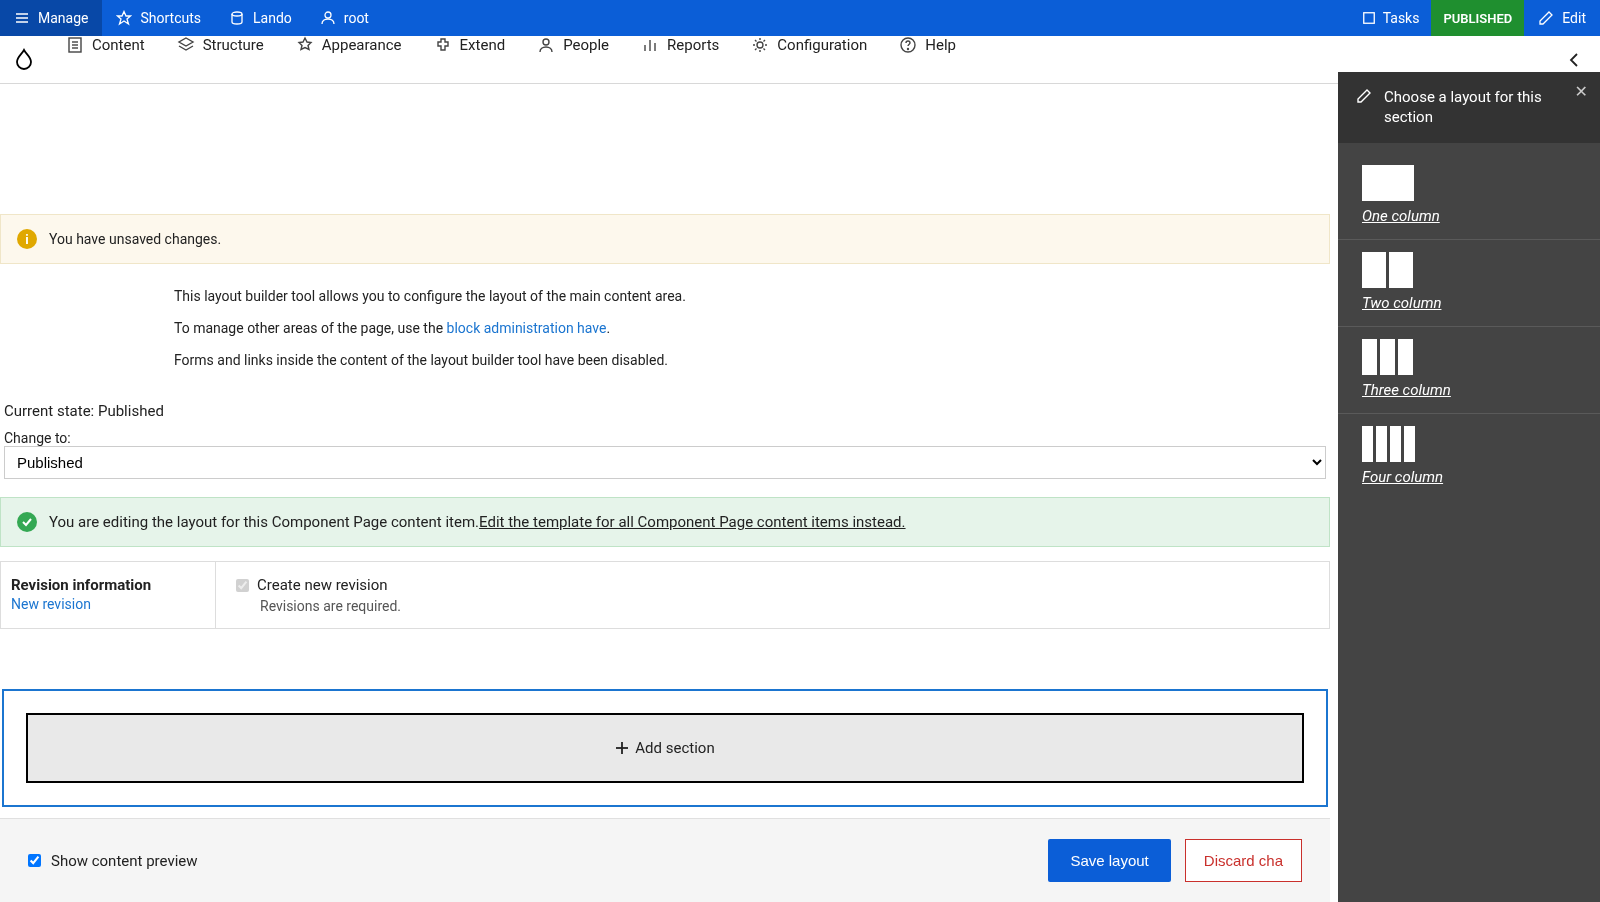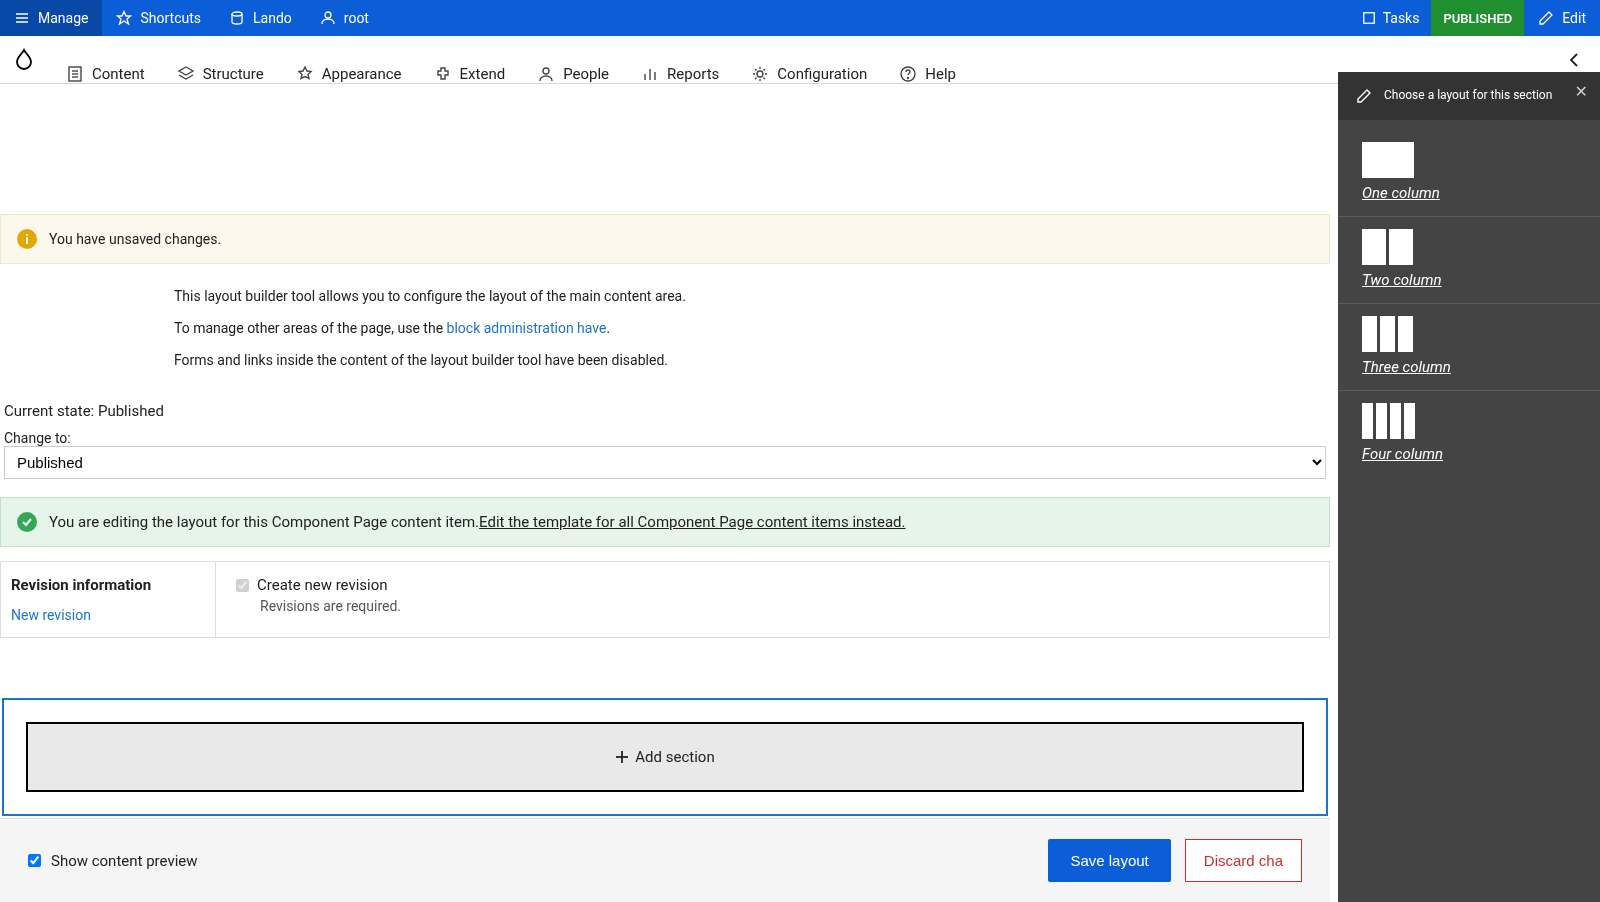--- a/index.html
+++ b/index.html
@@ -10,21 +10,21 @@
 .toolbar-left, .toolbar-right { display: flex; align-items: center; height: 100%; }
 .toolbar-item { display: flex; align-items: center; height: 100%; padding: 16px 14px; gap: 8px; cursor: pointer; font-size: 14px; }
 .toolbar-item.active { background: #0848a7; }
 .toolbar .icon { width: 16px; height: 16px; display: inline-flex; align-items: center; justify-content: center; }
 .published-badge { background: #1f8f2f; padding: 0 12px; height: 100%; display: flex; align-items: center; font-weight: 600; font-size: 13px; }
 .tasks { display: flex; align-items: center; gap: 6px; padding: 0 12px; }
 
 
 .admin-menu { height: 48px; border-bottom: 1px solid #d8d8d8; display: flex; align-items: center; padding: 0 12px; gap: 4px; position: relative; }
 .logo { width: 24px; height: 24px; margin-right: 12px; }
-.admin-item { display: flex; align-items: flex-end; gap: 8px; padding: 0 14px; height: 100%; cursor: pointer; color: #222; font-size: 15px; }
+.admin-item { display: flex; align-items: flex-start; gap: 8px; padding: 0 14px; height: 100%; cursor: pointer; color: #222; font-size: 15px; }
 .admin-item .icon { width: 18px; height: 18px; }
 .back-arrow { position: absolute; right: 16px; cursor: pointer; }
 
 
 .content { padding: 0; position: relative; width: 1330px; }
 .spacer { height: 130px; }
 .warning-msg { background: #fdf8ed; border: 1px solid #f0e6c8; padding: 14px 16px; display: flex; align-items: center; gap: 12px; }
 .warning-icon { width: 20px; height: 20px; background: #e0a800; border-radius: 50%; display: flex; align-items: center; justify-content: center; color: #fff; font-weight: bold; font-size: 13px; }
 
 .intro { padding: 24px 130px 12px; font-size: 14px; color: #222; margin-left: 44px; }
@@ -37,39 +37,39 @@
 .change-label { font-size: 14px; margin-bottom: 0; display: block; }
 .state-select { width: 100%; padding: 6px 8px; font-size: 15px; border: 1px solid #ccc; background: #fff; }
 
 .success-msg { background: #e6f4ea; border: 1px solid #bfe3c6; padding: 14px 16px; margin-top: 18px; display: flex; align-items: center; gap: 12px; font-size: 15px; }
 .success-icon { width: 20px; height: 20px; background: #34a853; border-radius: 50%; display: flex; align-items: center; justify-content: center; color: #fff; }
 .success-msg a { color: #222; text-decoration: underline; }
 
 .revision-box { border: 1px solid #ddd; margin-top: 14px; display: flex; }
 .rev-left { width: 215px; padding: 14px 10px; border-right: 1px solid #ddd; }
 .rev-left strong { font-size: 15px; }
-.rev-left a { color: #1b75d0; text-decoration: none; display: block; margin-top: 13px; }
+.rev-left a { color: #1b75d0; text-decoration: none; display: block; margin-top: 2px; }
 .rev-right { padding: 14px 20px; flex: 1; }
 .rev-right label { display: flex; align-items: center; gap: 8px; font-size: 15px; }
 .rev-note { font-size: 14px; color: #555; margin-left: 24px; margin-top: 4px; }
 
 .layout-area { border: 2px solid #1b75d0; margin: 60px 2px 0; padding: 22px; }
 .add-section-btn { border: 2px solid #000; background: #e9e9e9; width: 100%; padding: 24px; text-align: center; font-size: 15px; cursor: pointer; display: flex; align-items: center; justify-content: center; gap: 6px; }
 
 
 .footer { position: absolute; bottom: 0; left: 0; width: 1330px; background: #f5f5f5; border-top: 1px solid #e0e0e0; padding: 20px 28px; display: flex; align-items: center; justify-content: space-between; }
 .footer-left { display: flex; align-items: center; gap: 10px; font-size: 15px; }
 .footer-right { display: flex; gap: 14px; }
 .btn-primary { background: #0b5ed7; color: #fff; border: none; padding: 12px 22px; font-size: 15px; border-radius: 2px; cursor: pointer; }
 .btn-danger { background: #fff; border: 1px solid #c9302c; color: #c9302c; padding: 12px 18px; font-size: 15px; border-radius: 0; cursor: pointer; }
 
 
 .sidebar { position: absolute; top: 72px; right: 0; width: 262px; height: 830px; background: #444; color: #fff; }
 .sidebar-head { background: #333; padding: 16px 18px; display: flex; align-items: flex-start; gap: 12px; position: relative; }
-.sidebar-head-title { font-size: 12px; line-height: 1.3; }
+.sidebar-head-title { font-size: 15px; line-height: 1.3; }
 .sidebar-close { position: absolute; top: 10px; right: 12px; cursor: pointer; color: #ccc; font-size: 16px; }
 .layout-options { padding: 10px 0; }
 .layout-opt { padding: 12px 24px 14px; border-bottom: 1px solid #5a5a5a; cursor: pointer; font-style: italic; }
 .layout-opt:last-child { border-bottom: none; }
 .layout-thumb { display: flex; gap: 3px; margin-bottom: 6px; }
 .col { background: #fff; height: 36px; }
 .opt-label { text-decoration: underline; font-size: 15px; }
 
 svg { display: block; }
 </style>

